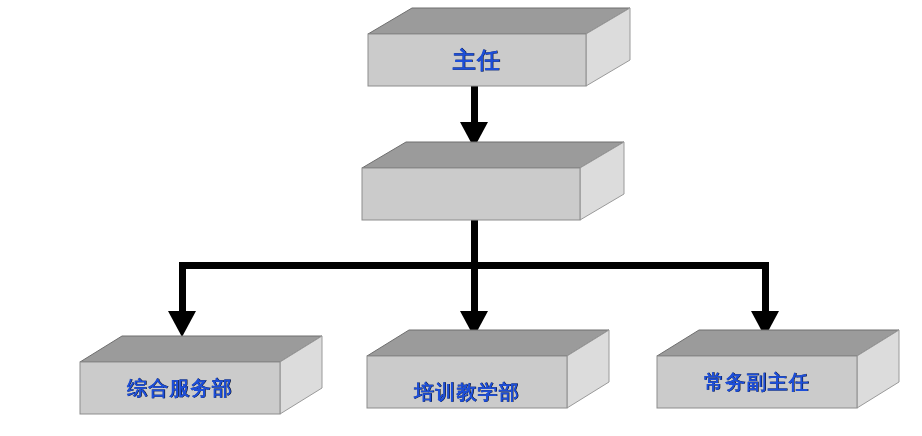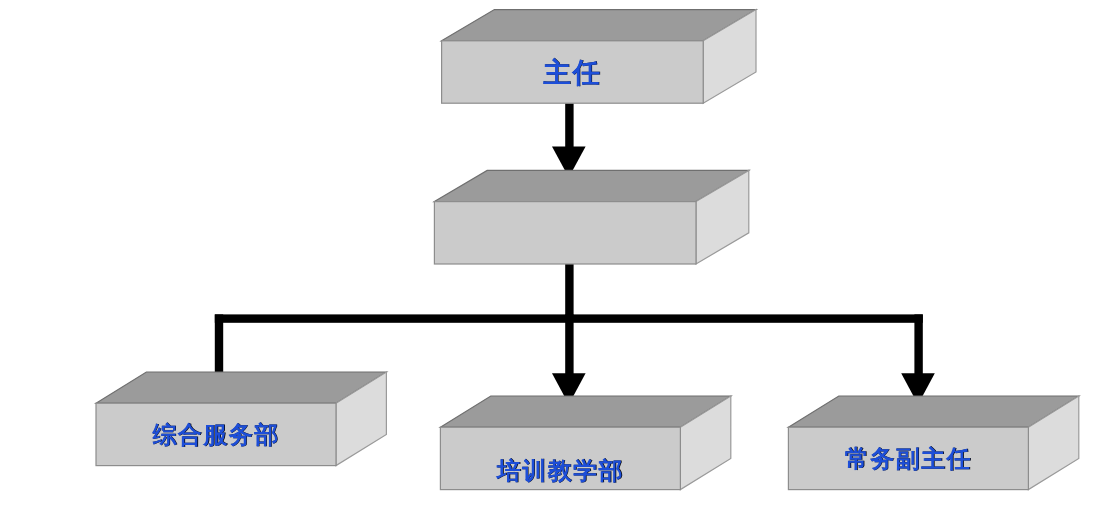--- a/index.html
+++ b/index.html
@@ -88,21 +88,21 @@
   </div>
 
   <div class="box3d" style="left:362px; top:142px; width:218px; height:78px;">
     <svg class="shell" width="262" height="82" viewBox="0 0 262 82">
       <polygon points="0,26 44,0 262,0 218,26" fill="#9b9b9b" stroke="#6f6f6f" stroke-width="1"></polygon>
       <polygon points="218,26 262,0 262,52 218,78" fill="#dcdcdc" stroke="#9a9a9a" stroke-width="1"></polygon>
       <rect x="0" y="26" width="218" height="52" fill="#cbcbcb" stroke="#8d8d8d" stroke-width="1"></rect>
     </svg>
   </div>
 
-  <div class="box3d" style="left:80px; top:310px; width:164px; height:78px;">
+  <div class="box3d" style="left:80px; top:336px; width:164px; height:78px;">
     <svg class="shell" width="242" height="82" viewBox="0 0 242 82">
       <polygon points="0,26 42,0 242,0 200,26" fill="#9b9b9b" stroke="#6f6f6f" stroke-width="1"></polygon>
       <polygon points="200,26 242,0 242,52 200,78" fill="#dcdcdc" stroke="#9a9a9a" stroke-width="1"></polygon>
       <rect x="0" y="26" width="200" height="52" fill="#cbcbcb" stroke="#8d8d8d" stroke-width="1"></rect>
     </svg>
     <div class="label" style="left:0px; top:26px; width:200px; height:52px; font-size:20px;">综合服务部</div>
   </div>
 
   <div class="box3d" style="left:367px; top:330px; width:200px; height:78px;">
     <svg class="shell" width="242" height="82" viewBox="0 0 242 82">

